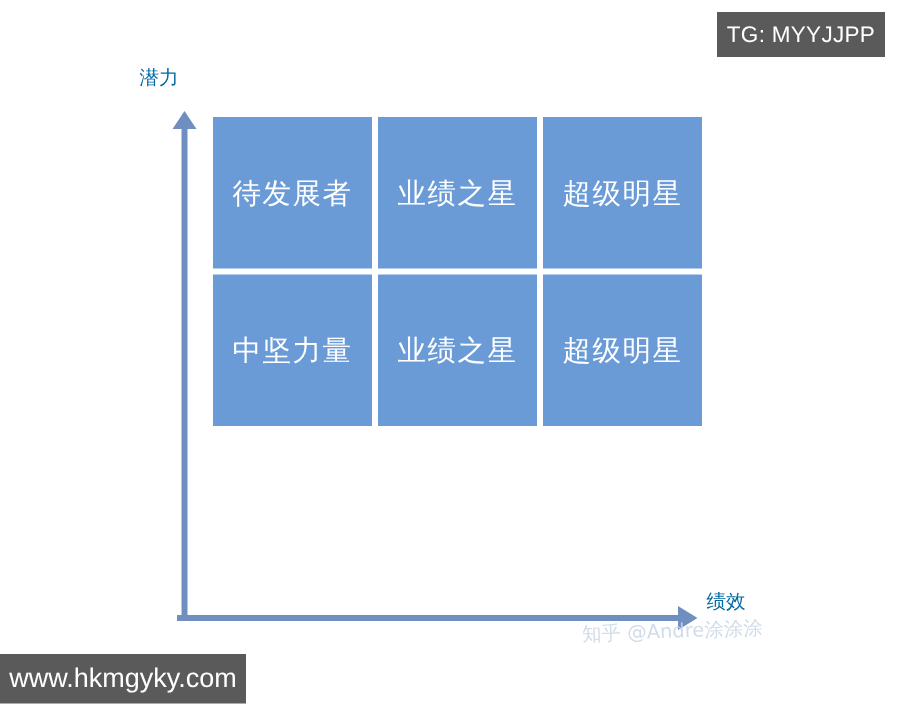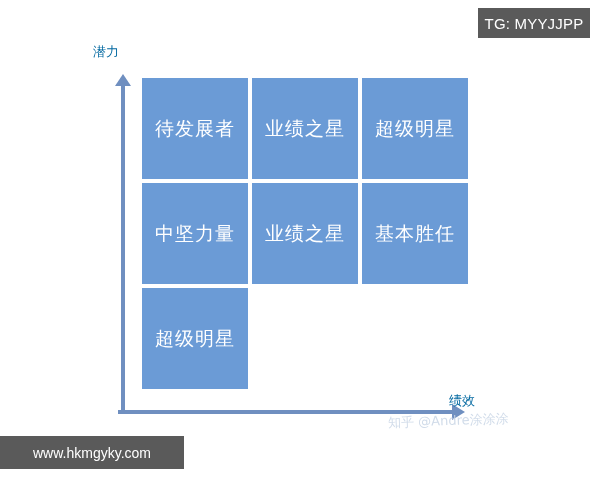--- a/index.html
+++ b/index.html
@@ -33,25 +33,25 @@
     align-items: center;
     justify-content: center;
     box-sizing: border-box;
   }
 
   
   .url-badge {
     position: absolute;
     left: 0px;
     top: 436px;
-    width: 184px;
+    width: 164px;
     height: 33px;
     background: #5a5a5a;
     color: #ffffff;
-    font-size: 14px;
+    font-size: 18px;
     display: flex;
     align-items: center;
     justify-content: center;
     box-sizing: border-box;
   }
 
   
   .axis-y {
     position: absolute;
     left: 121px;
@@ -90,21 +90,21 @@
   }
 
   .axis-label {
     position: absolute;
     font-size: 13px;
     color: #0369a1;
     font-family: "DejaVu Sans", "Liberation Sans", sans-serif;
     white-space: nowrap;
   }
   .axis-label.y { left: 93px; top: 43px; }
-  .axis-label.x { left: 449px; top: 392px; }
+  .axis-label.x { left: 471px; top: 392px; }
 
   
   .matrix {
     position: absolute;
     left: 142px;
     top: 78px;
     width: 326px;
     height: 311px;
     display: grid;
     grid-template-columns: 1fr 1fr 1fr;
@@ -165,23 +165,20 @@
     <div class="cell">
       <span class="cell-label">超级明星</span>
     </div>
     <div class="cell">
       <span class="cell-label">中坚力量</span>
     </div>
     <div class="cell">
       <span class="cell-label">业绩之星</span>
     </div>
     <div class="cell">
-      <span class="cell-label">基本胜任</span>
-    </div>
-    <div class="cell">
       <span class="cell-label">超级明星</span>
     </div>
   </div>
 
   <div class="watermark">知乎 @Andre涂涂涂</div>
 
   <div class="url-badge">www.hkmgyky.com</div>
 
 </div>
 

